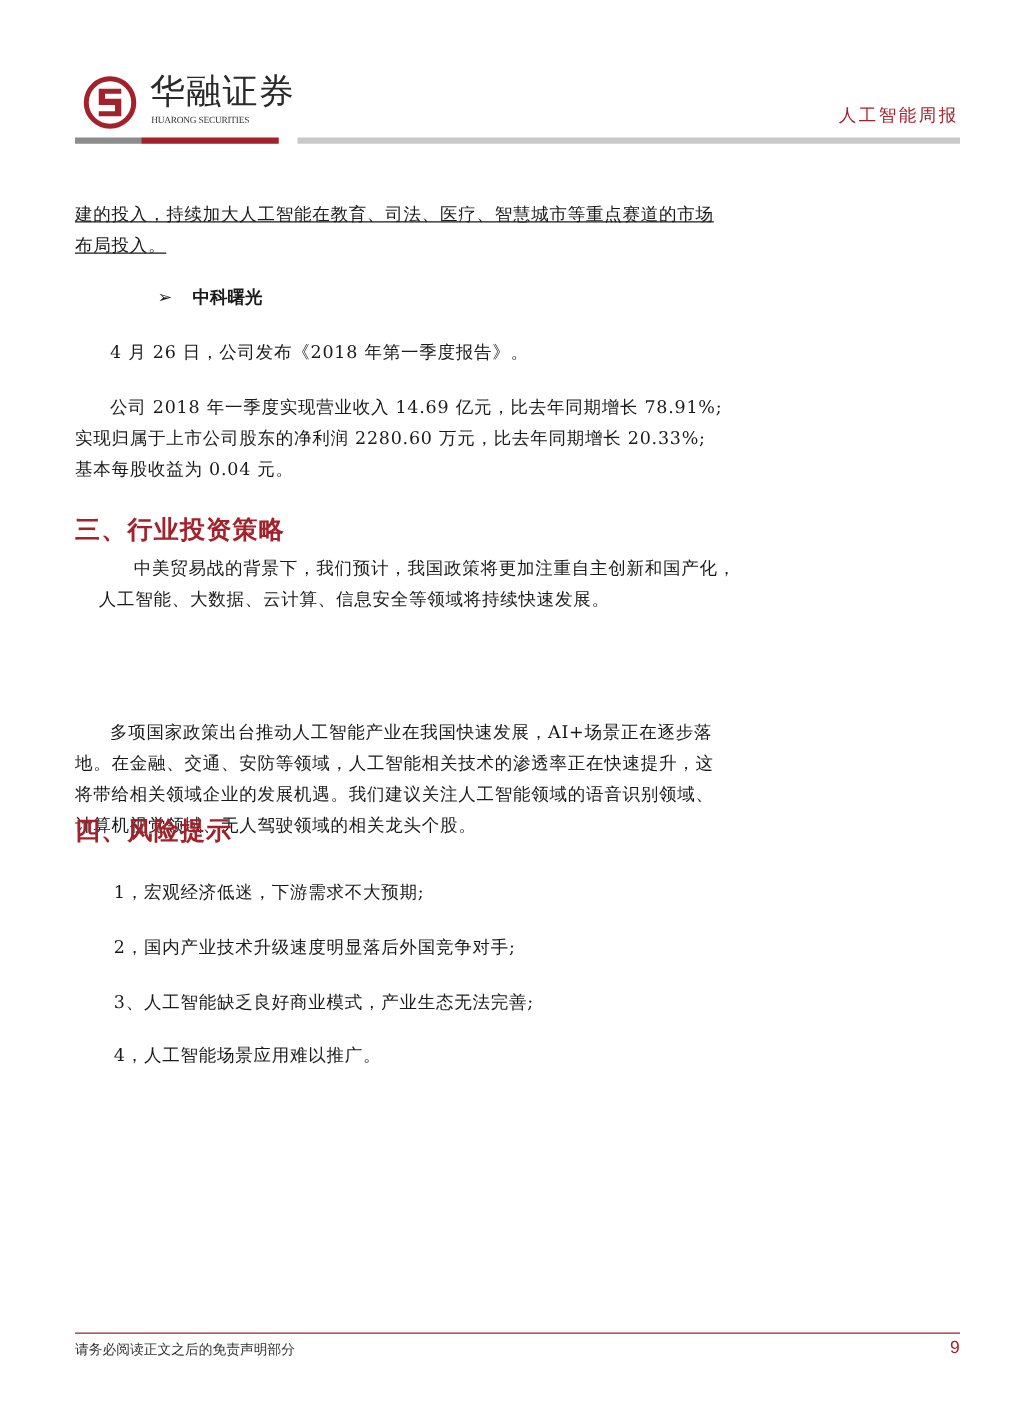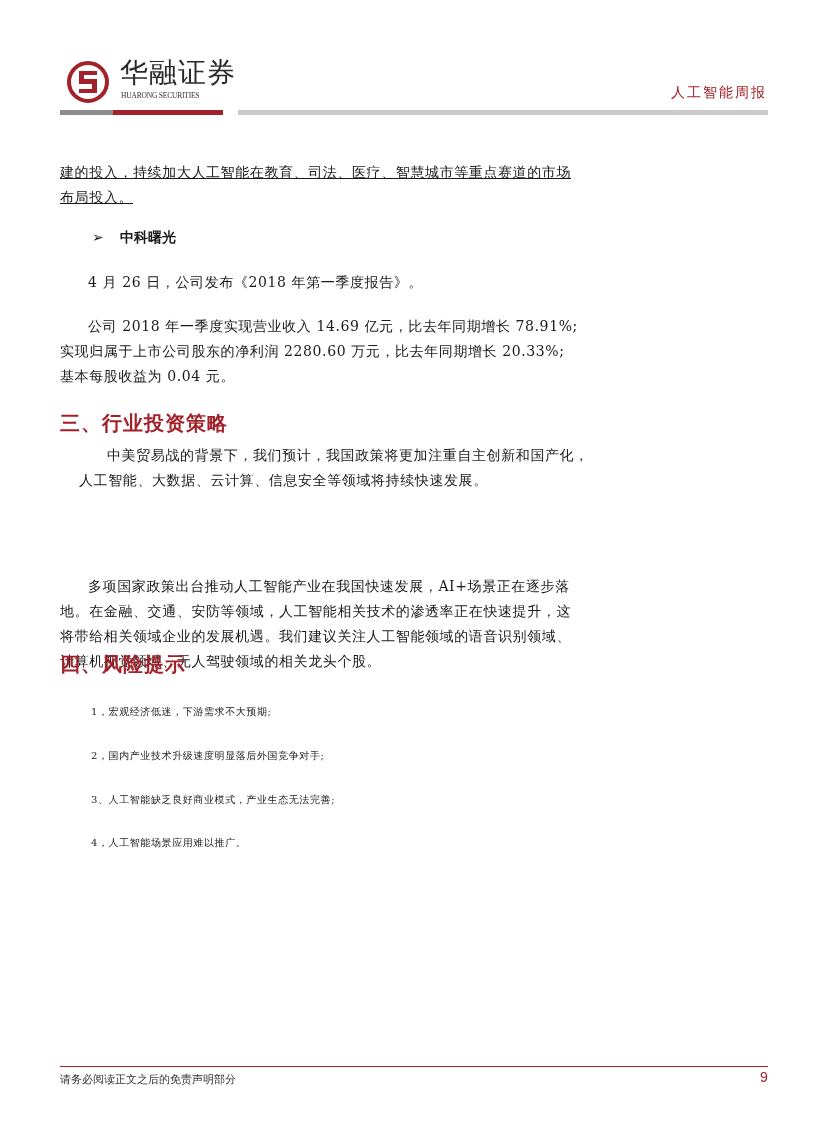--- a/index.html
+++ b/index.html
@@ -18,21 +18,21 @@
     .bar-gray-right { left: 238px; top: 110px; width: 530px; height: 5px; background: #c9c9c9; }
     .report-type { right: 60px; top: 84px; font-size: 14px; color: #a3212a; letter-spacing: 2px; text-align: right; }
 
     
     .para { left: 60px; width: 520px; font-size: 14px; line-height: 25px; letter-spacing: 0.6px; }
     .indent { text-indent: 28px; }
     .bullet-head { left: 92px; font-size: 14px; font-weight: bold; font-family: "DejaVu Sans", sans-serif; }
     .bullet-head .arrow { display: inline-block; width: 28px; font-weight: normal; }
     .section-title { left: 60px; font-size: 20px; font-weight: bold; color: #a3212a; letter-spacing: 1px;
                      font-family: "DejaVu Sans", sans-serif; }
-    .risk-item { left: 91px; font-size: 10px; letter-spacing: 0.6px; }
+    .risk-item { left: 91px; font-size: 14px; letter-spacing: 0.6px; }
 
     
     .footer-line { left: 60px; top: 1066px; width: 708px; height: 1px; background: #a3212a; }
     .footer-text { left: 60px; top: 1072px; font-size: 11px; color: #333; }
     .page-num { left: 760px; top: 1069px; font-size: 14px; color: #a3212a; font-family: "Liberation Sans", sans-serif; }
   </style>
 </head>
 <body>
 
 <div class="abs logo">
@@ -43,21 +43,21 @@
 </div>
 <div class="abs brand-cn">华融证券</div>
 <div class="abs brand-en">HUARONG SECURITIES</div>
 <div class="abs report-type">人工智能周报</div>
 <div class="abs bar-gray-left"></div>
 <div class="abs bar-red"></div>
 <div class="abs bar-gray-right"></div>
 
 <div class="abs para" style="top:160px;text-decoration:underline;">建的投入，持续加大人工智能在教育、司法、医疗、智慧城市等重点赛道的市场布局投入。</div>
 
-<div class="abs bullet-head" style="top:229px;">
+<div class="abs bullet-head" style="top:229px;margin-left:34px;">
   <span class="arrow">➢</span><span>中科曙光</span>
 </div>
 
 <div class="abs para indent" style="top:270px;">4 月 26 日，公司发布《2018 年第一季度报告》。</div>
 <div class="abs para indent" style="top:314px;">公司 2018 年一季度实现营业收入 14.69 亿元，比去年同期增长 78.91%; 实现归属于上市公司股东的净利润 2280.60 万元，比去年同期增长 20.33%; 基本每股收益为 0.04 元。</div>
 
 <div class="abs section-title" style="top:410px;">三、行业投资策略</div>
 <div class="abs para indent" style="top:443px;margin-left:19px;">中美贸易战的背景下，我们预计，我国政策将更加注重自主创新和国产化，人工智能、大数据、云计算、信息安全等领域将持续快速发展。</div>
 <div class="abs para indent" style="top:529px;margin-top:45px;">多项国家政策出台推动人工智能产业在我国快速发展，AI+场景正在逐步落地。在金融、交通、安防等领域，人工智能相关技术的渗透率正在快速提升，这将带给相关领域企业的发展机遇。我们建议关注人工智能领域的语音识别领域、计算机视觉领域、无人驾驶领域的相关龙头个股。</div>
 

